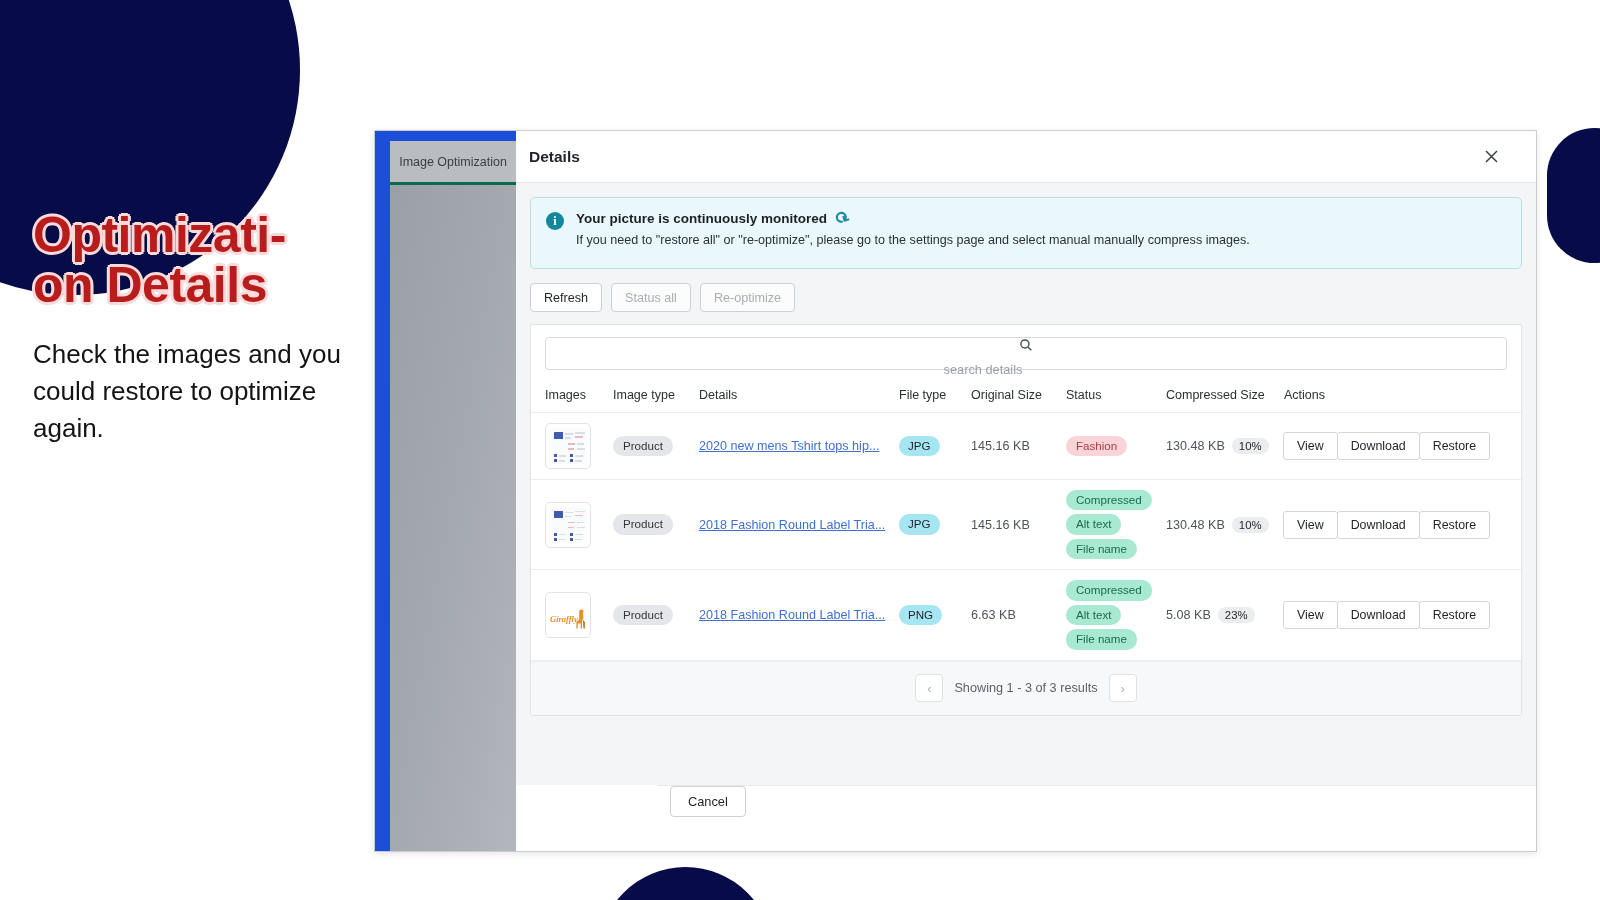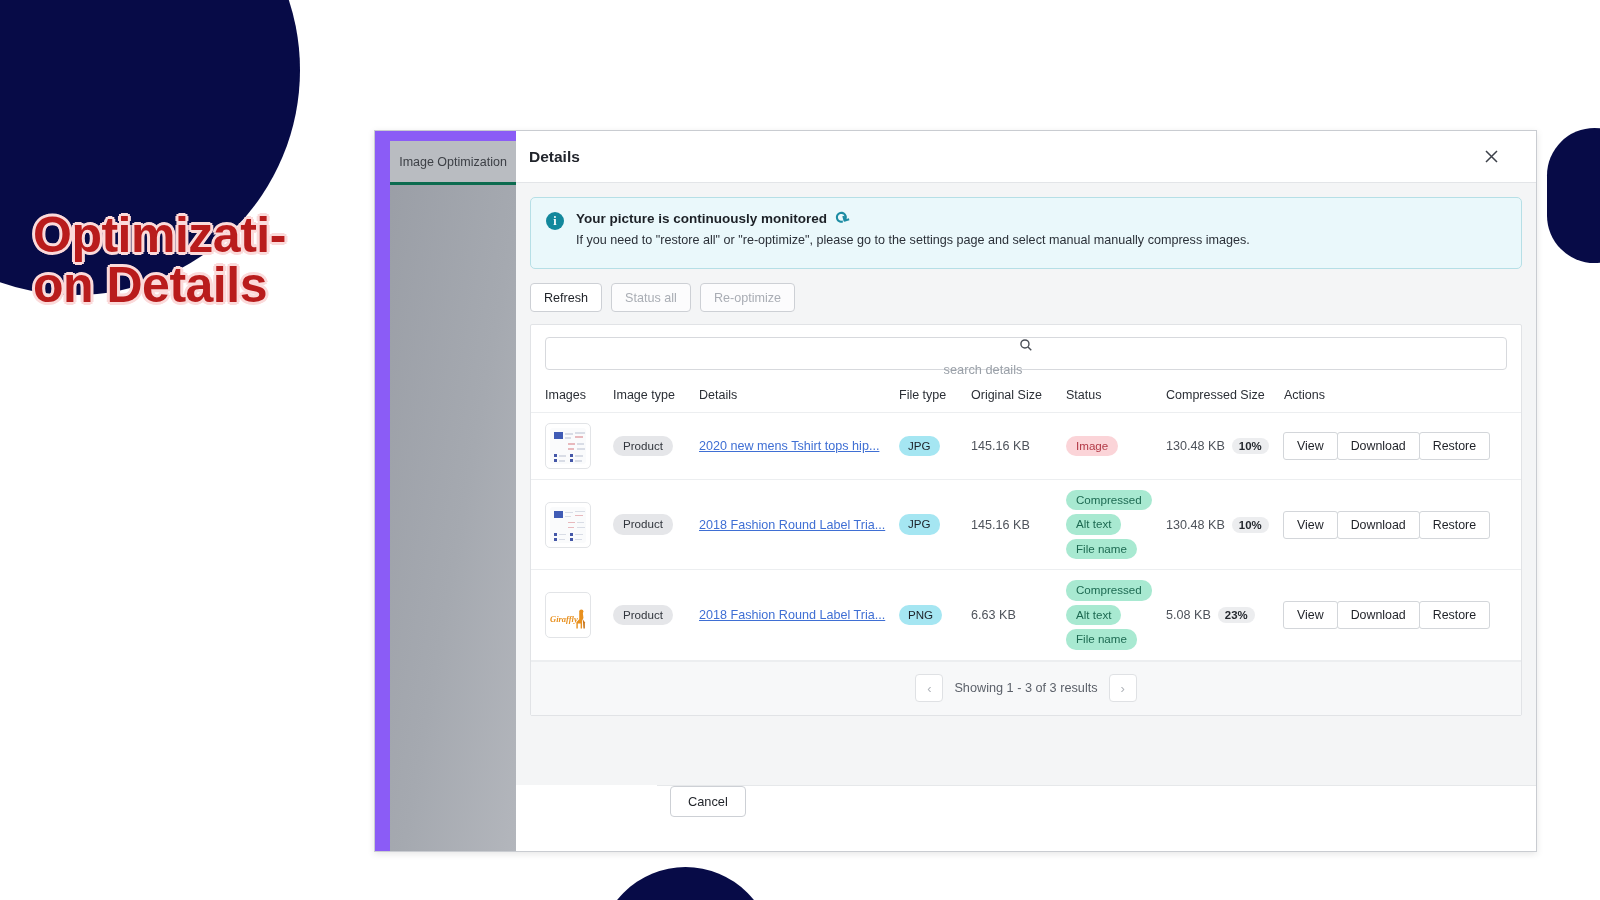--- a/index.html
+++ b/index.html
@@ -28,21 +28,21 @@
     text-shadow:
        2px 2px 0 #fbdada, -2px 2px 0 #fbdada, 2px -2px 0 #fbdada, -2px -2px 0 #fbdada,
        3px 0 0 #fbdada, -3px 0 0 #fbdada, 0 3px 0 #fbdada, 0 -3px 0 #fbdada;
   }
   .promo-sub { font-size: 26px; line-height: 1.42; color: #141414; margin: 0; font-weight: 400; }
 
   
   .window {
     position: absolute; left: 374px; top: 130px;
     width: 1163px; height: 722px;
-    background: #8b5cf6;
+    background: #1d4ed8;
     border: 1px solid #c9ccd1;
     box-shadow: 0 2px 7px rgba(0,0,0,.10);
     overflow: hidden;
     padding-left: 28px;
   }
 
   .sidebar {
     position: absolute; left: 15px; top: 10px; bottom: 0; width: 126px;
     background: linear-gradient(100deg,#9a9ea6 0%, #a5a9b0 55%, #b3b6bc 100%);
   }
@@ -147,21 +147,21 @@
     font-family:"Liberation Serif", serif; font-style: italic;
   }
 
   
   .badge { display:inline-block; border-radius: 10px; font-size: 11.6px; padding: 3px 10px; line-height: 1.25; }
   .badge-product { background:#e5e6e9; color:#32363d; }
   .badge-ftype   { background:#a5e6f2; color:#1d2228; border-radius: 10px; padding: 3px 9px; }
   .badge-del     { background:#fbd4d8; color:#b23a47; }
   .badge-ok      { background:#a8e9d1; color:#1d6a52; display:block; width:max-content; margin-bottom:4px; }
   .badge-ok:last-child { margin-bottom: 0; }
-  .chip-pct      { background:#ecedef; color:#24282e; border-radius:9px; font-size:11.4px; padding:2px 7px; font-weight:700; margin-left:7px; }
+  .chip-pct      { background:#ecedef; color:#24282e; border-radius:9px; font-size:11.4px; padding:2px 7px; font-weight:400; margin-left:7px; }
 
   .detail-link { color:#3f6fd4; text-decoration: underline; font-size:12.6px; cursor:pointer; }
 
   .act-group { display:flex; }
   .act-btn {
     height: 28px; padding: 0 13px; background:#fff; border:1px solid #d3d6da;
     font-size:12.4px; color:#1f2228; display:flex; align-items:center; cursor:pointer;
     margin-left:-1px; font-family:"Liberation Sans", sans-serif; border-radius:3px;
   }
 
@@ -190,20 +190,21 @@
 <body>
 
 <div id="stage">
 
   <div class="deco deco-topleft"></div>
   <div class="deco deco-right"></div>
   <div class="deco deco-bottom"></div>
 
   <div class="promo">
     <h1 class="promo-title">Optimizati-<br>on Details</h1>
+    <p class="promo-sub">Check the images and you could restore to optimize again.</p>
   </div>
 
   <div class="window">
 
     <div class="sidebar"></div>
 
     <div class="tabstrip">
       <span class="tab-label">Image Optimization</span>
     </div>
 
@@ -283,21 +284,21 @@
                       <div class="dot" style="left:24px;top:30px;"></div>
                       <div class="ln" style="left:29px;top:31px;width:8px;"></div>
                       <div class="dot" style="left:24px;top:35px;"></div>
                       <div class="ln" style="left:29px;top:36px;width:7px;"></div>
                     </div>
                   </td>
                   <td class="col-type"><span class="badge badge-product">Product</span></td>
                   <td class="col-det"><a class="detail-link">2020 new mens Tshirt tops hip...</a></td>
                   <td class="col-ftype"><span class="badge badge-ftype">JPG</span></td>
                   <td class="col-osize">145.16 KB</td>
-                  <td class="col-status"><span class="badge badge-del">Image</span></td>
+                  <td class="col-status"><span class="badge badge-del">Fashion</span></td>
                   <td class="col-csize"><span>130.48 KB</span><span class="chip-pct">10%</span></td>
                   <td class="col-act">
                     <div class="act-group">
                       <button class="act-btn">View</button>
                       <button class="act-btn">Download</button>
                       <button class="act-btn">Restore</button>
                     </div>
                   </td>
                 </tr>
                 <tr>

